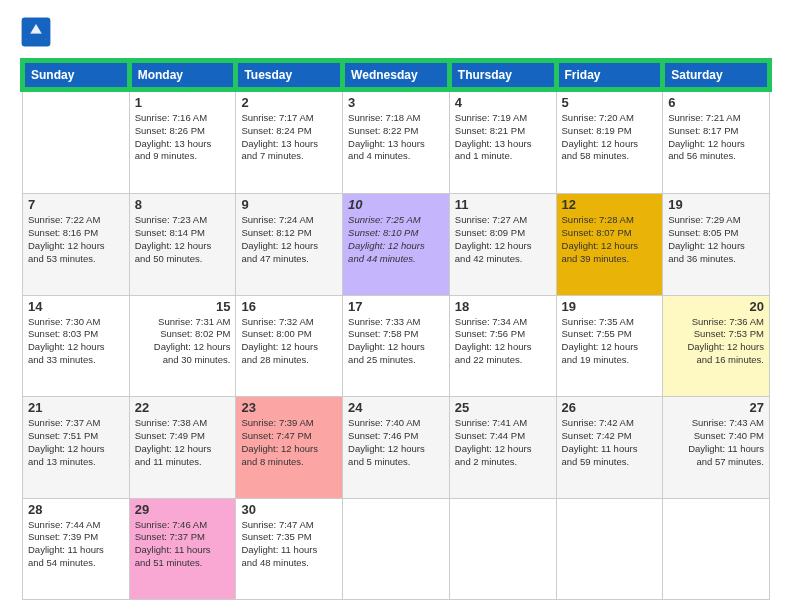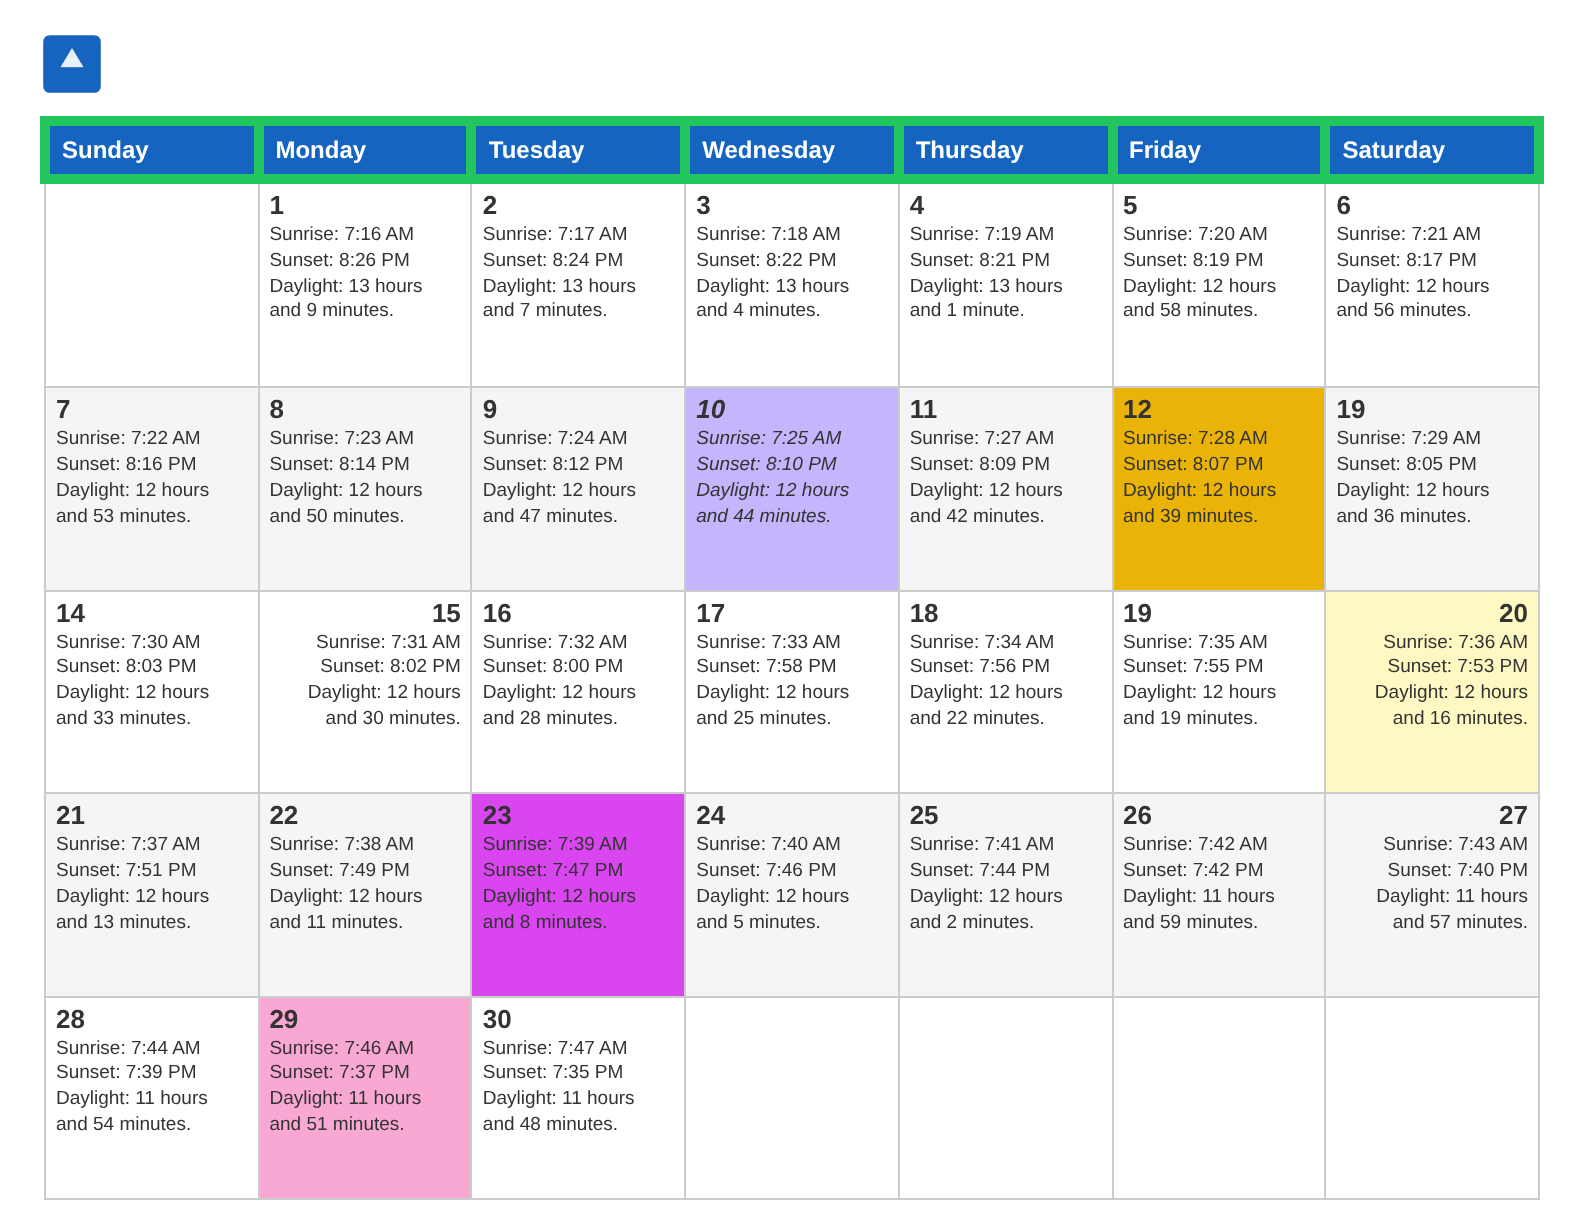--- a/index.html
+++ b/index.html
@@ -212,21 +212,21 @@
         </tr>
         <tr>
           <td style="background-color: rgb(245, 245, 245);">
             <span class="day-number">21</span>
             <div class="day-info">Sunrise: 7:37 AM<br>Sunset: 7:51 PM<br>Daylight: 12 hours<br>and 13 minutes.</div>
           </td>
           <td style="background-color: rgb(245, 245, 245);">
             <span class="day-number">22</span>
             <div class="day-info">Sunrise: 7:38 AM<br>Sunset: 7:49 PM<br>Daylight: 12 hours<br>and 11 minutes.</div>
           </td>
-          <td style="background-color: #d946ef;">
+          <td style="background-color: #fca5a5;">
             <span class="day-number">23</span>
             <div class="day-info">Sunrise: 7:39 AM<br>Sunset: 7:47 PM<br>Daylight: 12 hours<br>and 8 minutes.</div>
           </td>
           <td style="background-color: rgb(245, 245, 245);">
             <span class="day-number">24</span>
             <div class="day-info">Sunrise: 7:40 AM<br>Sunset: 7:46 PM<br>Daylight: 12 hours<br>and 5 minutes.</div>
           </td>
           <td style="background-color: rgb(245, 245, 245); margin-top: 44px;">
             <span class="day-number">25</span>
             <div class="day-info">Sunrise: 7:41 AM<br>Sunset: 7:44 PM<br>Daylight: 12 hours<br>and 2 minutes.</div>

